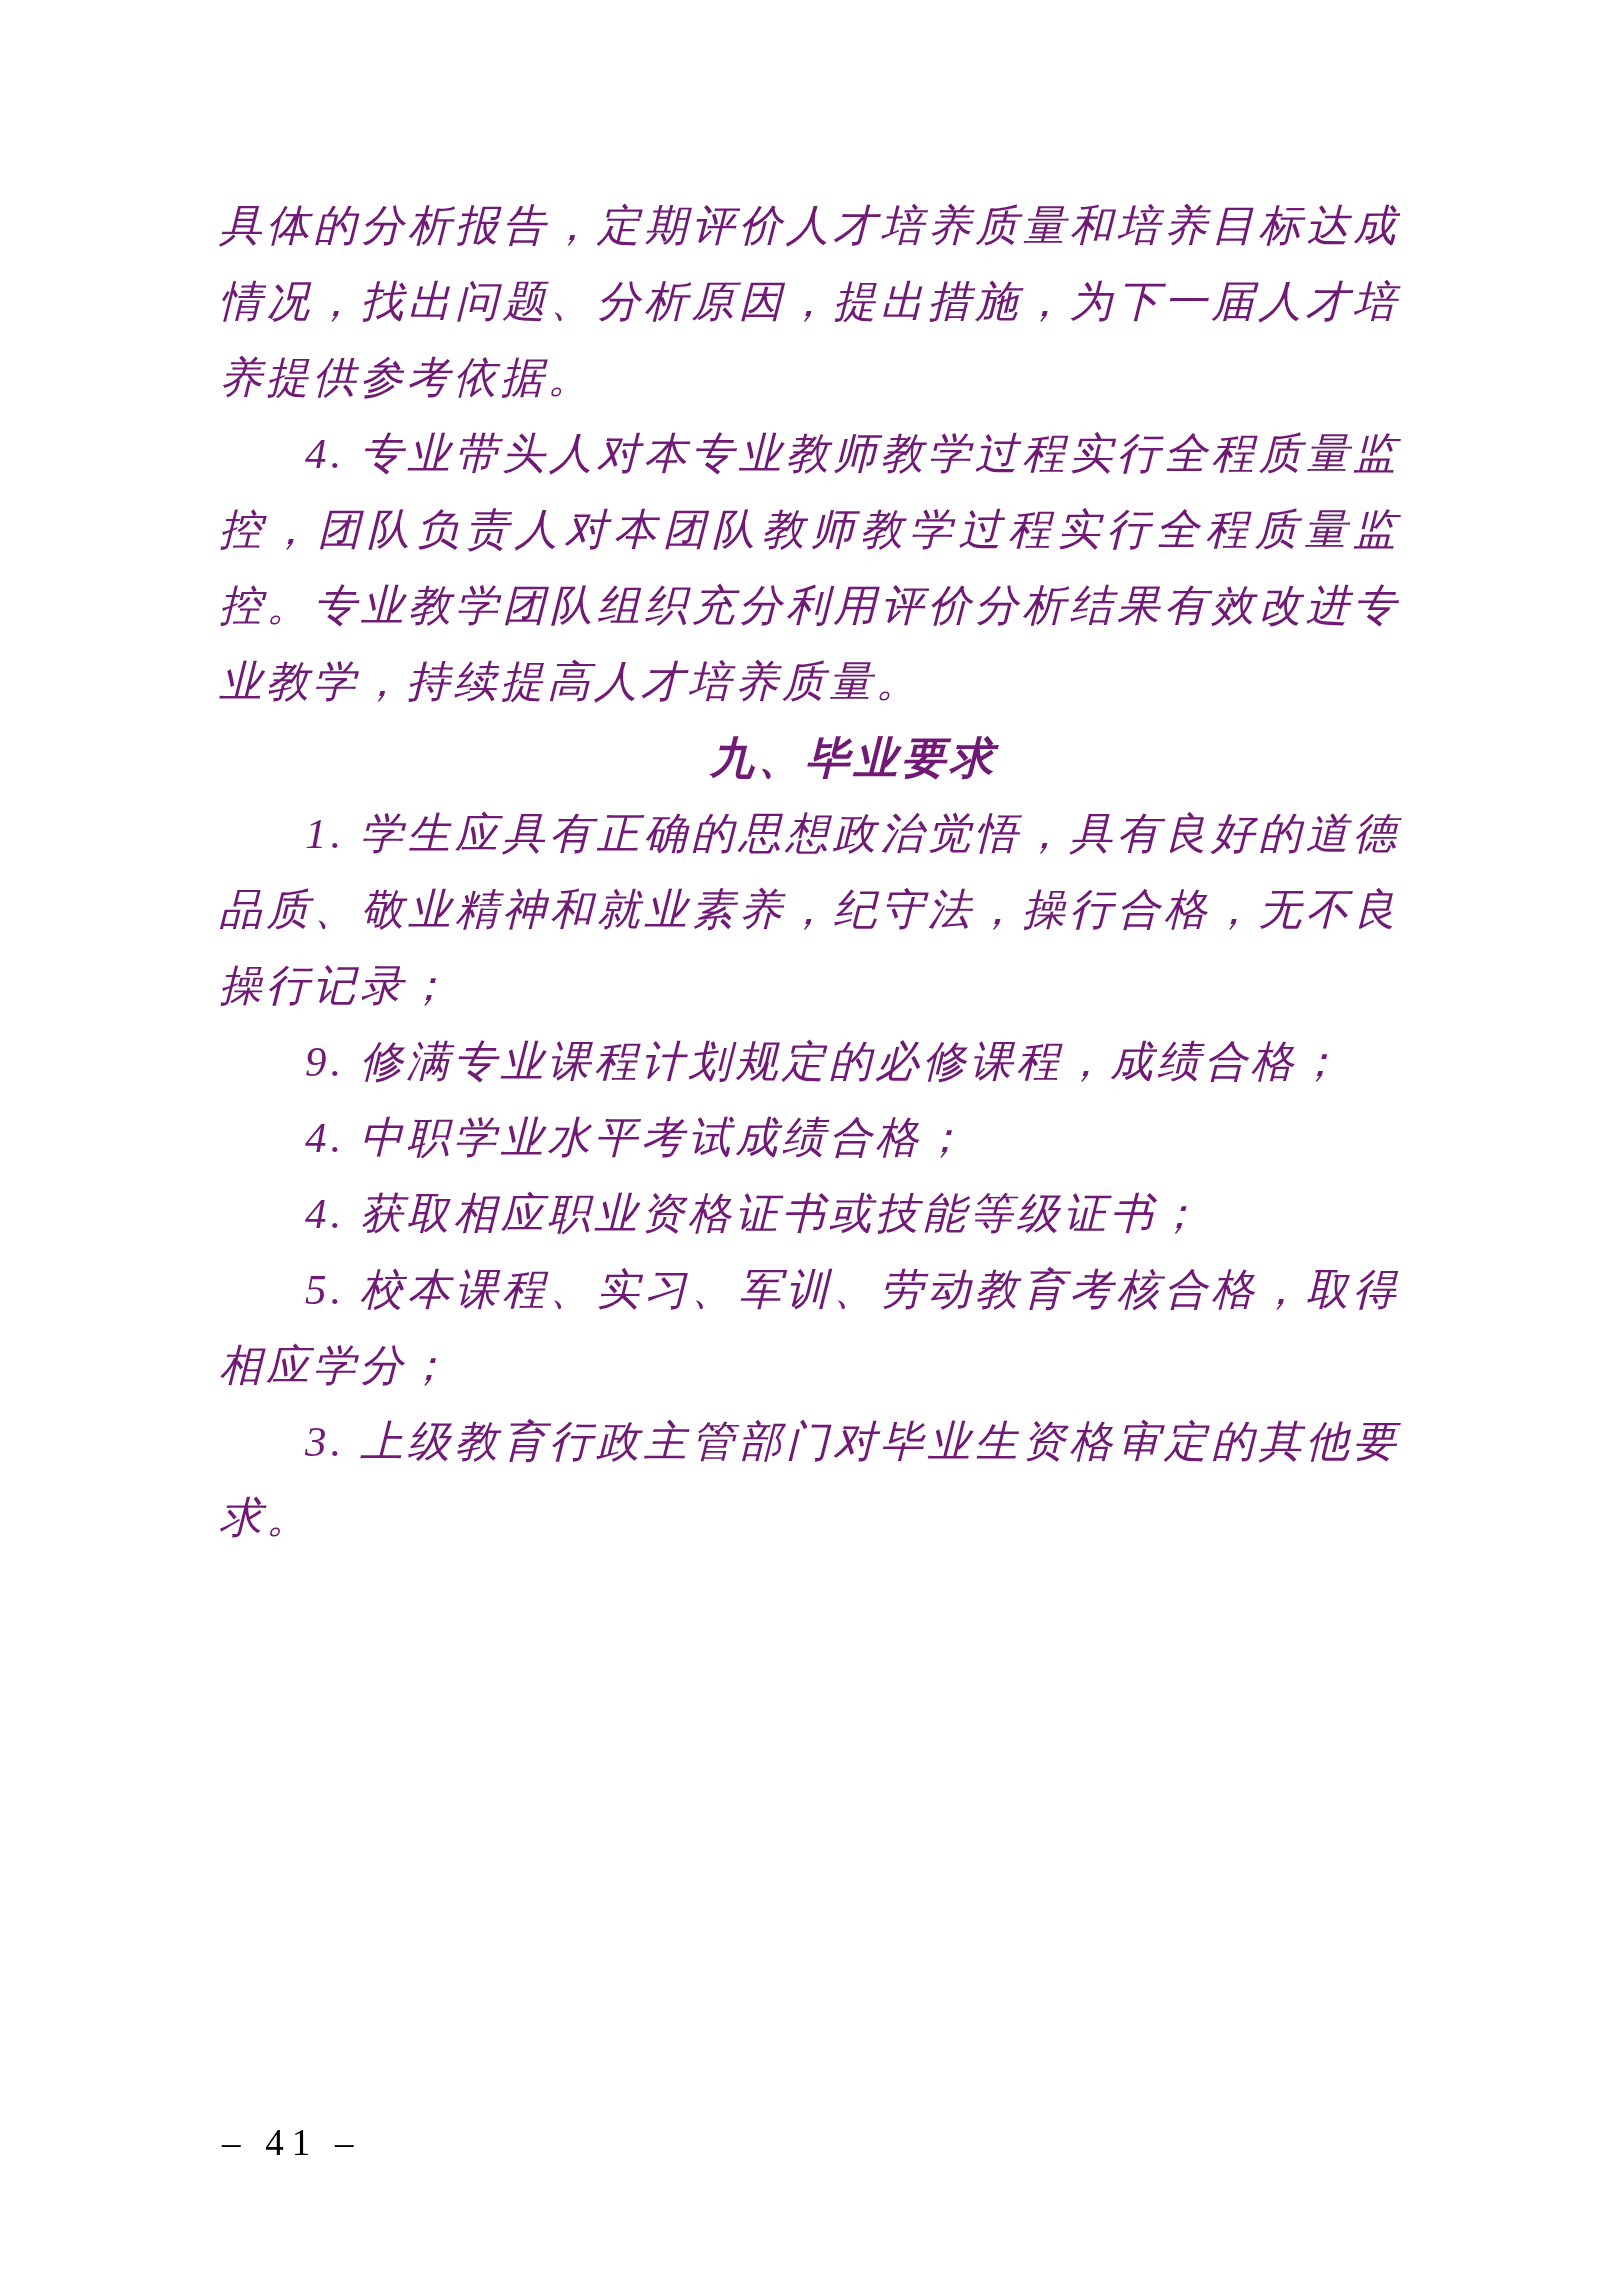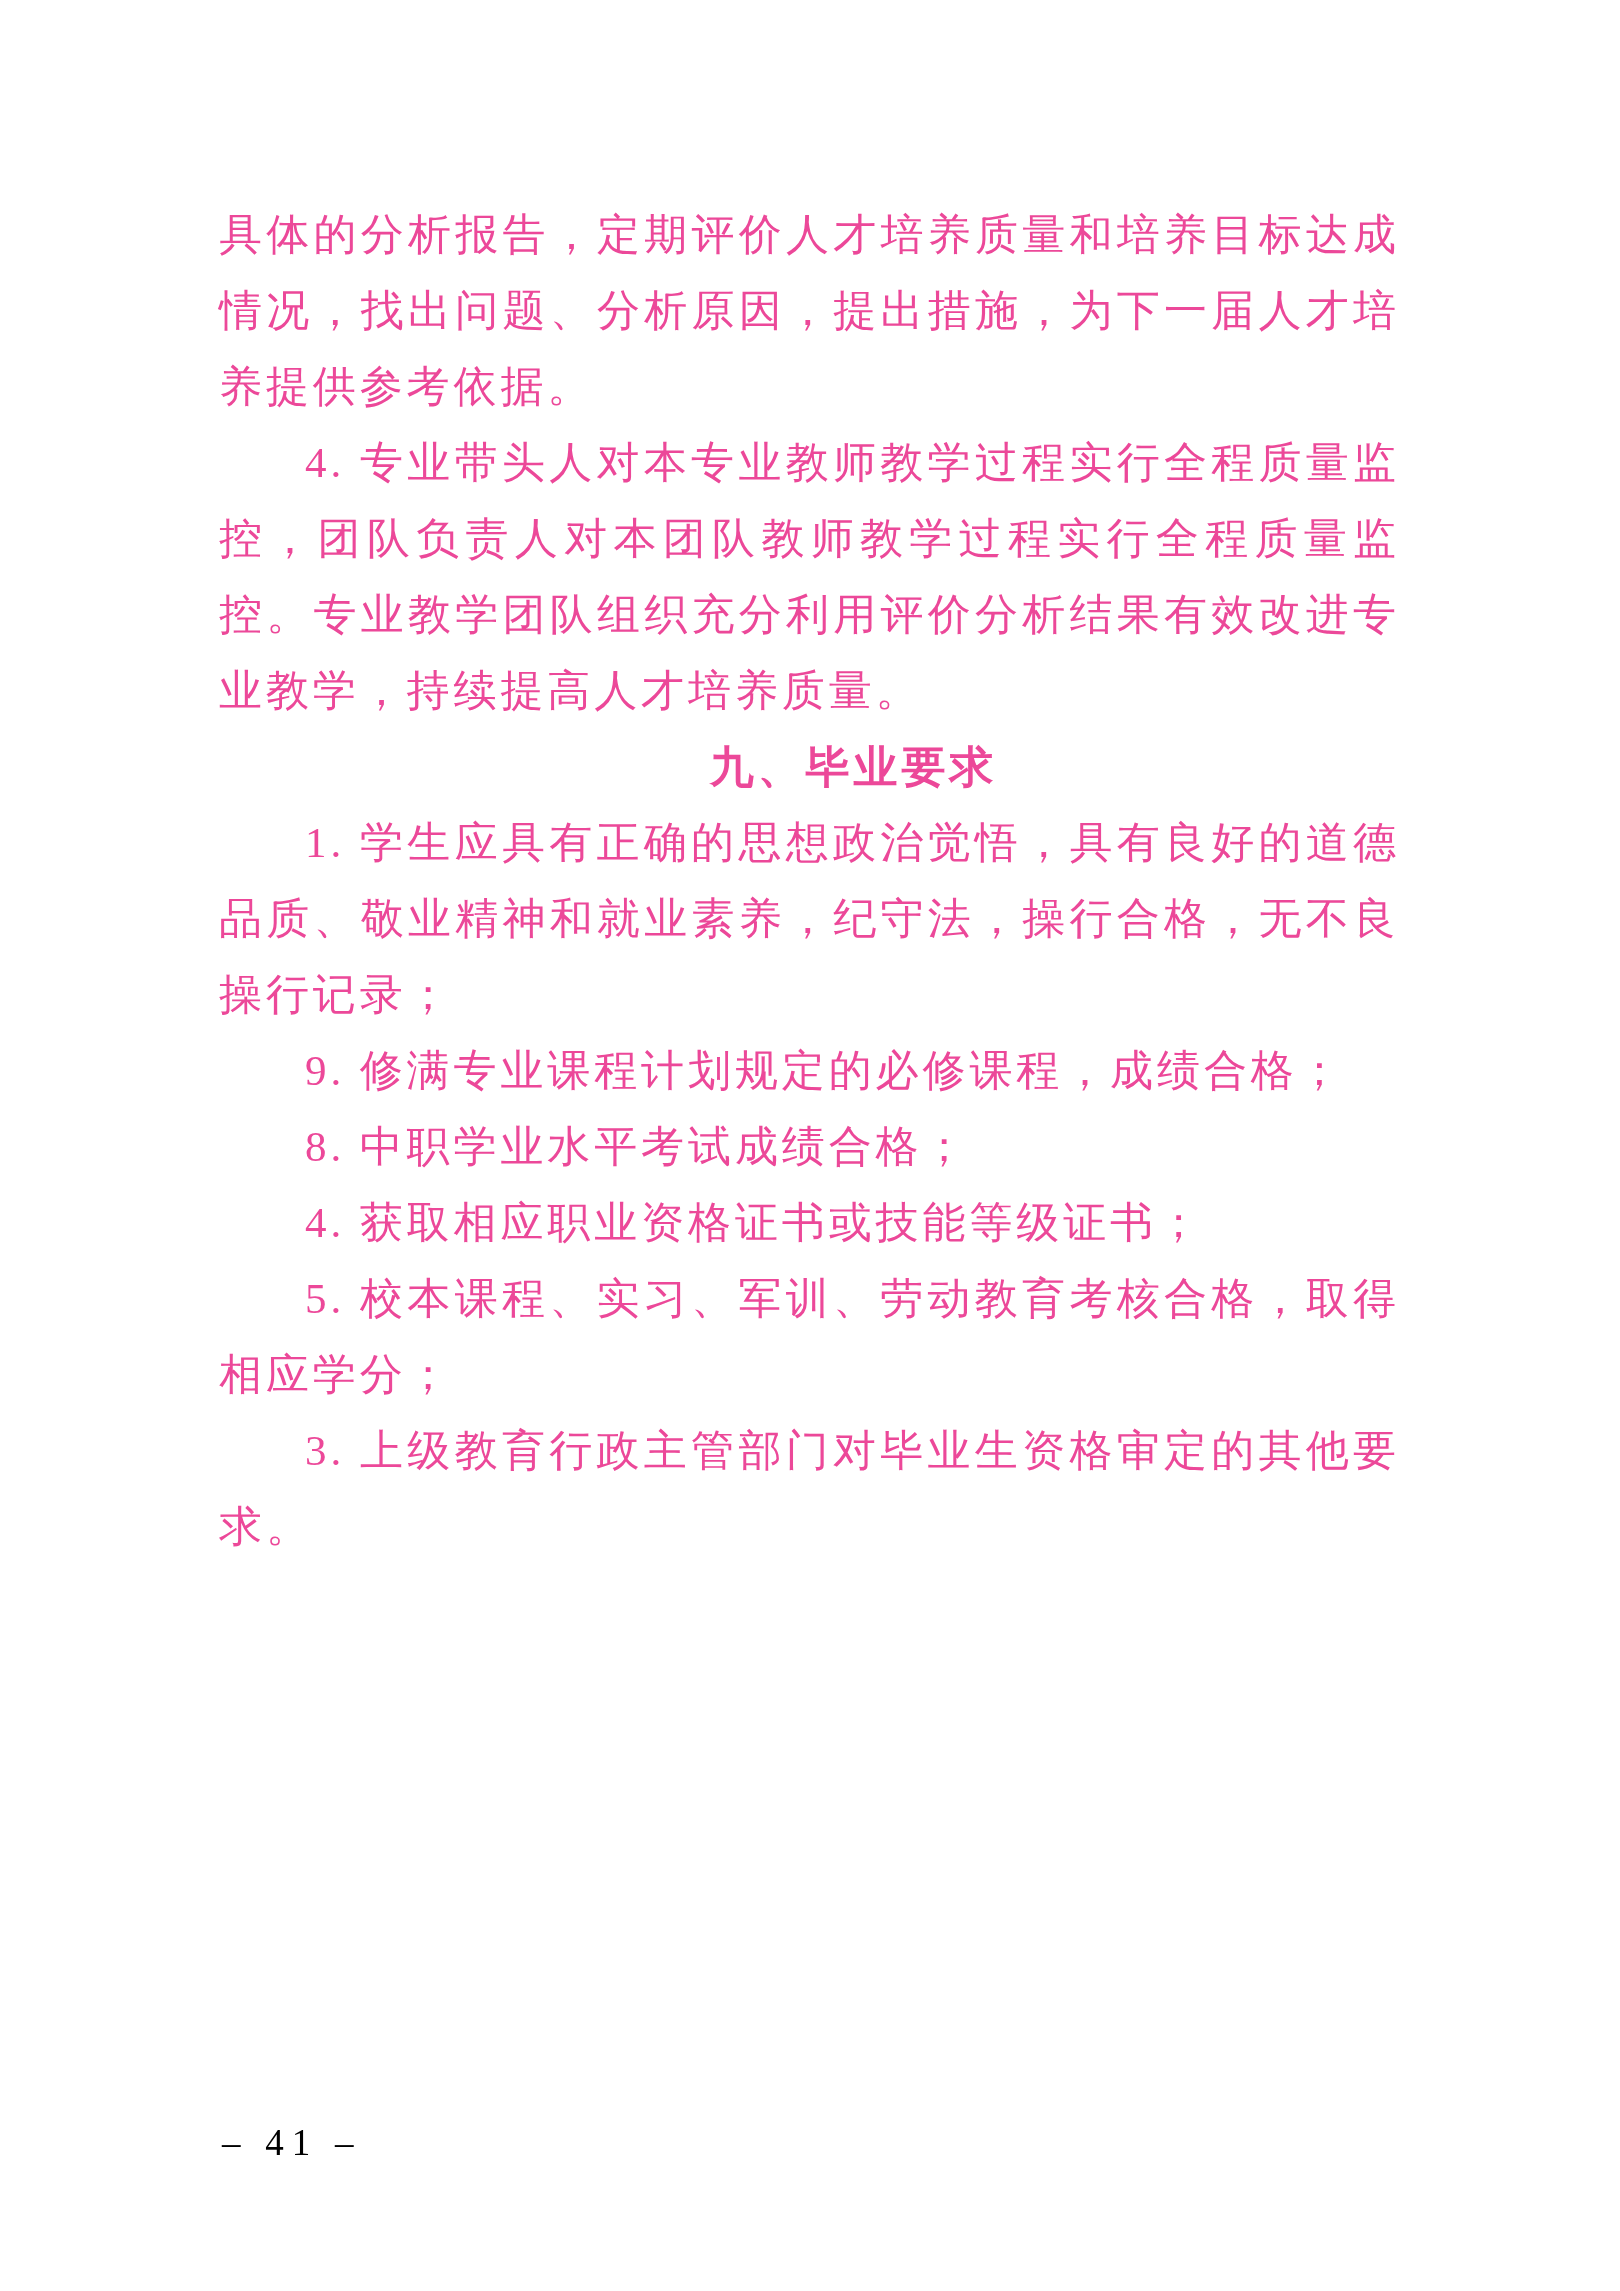--- a/index.html
+++ b/index.html
@@ -10,29 +10,30 @@
   .page {
     position: relative;
     width: 1620px;
     height: 2292px;
     background: #ffffff;
     overflow: hidden;
   }
   .text-block {
     position: absolute;
     left: 219px;
-    top: 197px;
+    top: 188px;
     width: 1181px;
-    color: #ec4899;
+    color: #701a75;
     font-family: "Liberation Serif", "DejaVu Serif", serif;
     font-size: 43px;
     line-height: 76px;
     text-align: justify;
     text-justify: inter-character;
     letter-spacing: 3.9px;
+    font-style: italic;
   }
   p.para {
     margin: 0;
     padding: 0;
   }
   .indent {
     text-indent: 2em;
   }
   .heading {
     margin: 0;
@@ -66,21 +67,21 @@
     <p class="para">具体的分析报告，定期评价人才培养质量和培养目标达成情况，找出问题、分析原因，提出措施，为下一届人才培养提供参考依据。</p>
 
     <p class="para indent">4. 专业带头人对本专业教师教学过程实行全程质量监控，团队负责人对本团队教师教学过程实行全程质量监控。专业教学团队组织充分利用评价分析结果有效改进专业教学，持续提高人才培养质量。</p>
 
     <h2 class="heading">九、毕业要求</h2>
 
     <p class="para indent">1. 学生应具有正确的思想政治觉悟，具有良好的道德品质、敬业精神和就业素养，纪守法，操行合格，无不良操行记录；</p>
 
     <p class="para indent">9. 修满专业课程计划规定的必修课程，成绩合格；</p>
 
-    <p class="para indent">8. 中职学业水平考试成绩合格；</p>
+    <p class="para indent">4. 中职学业水平考试成绩合格；</p>
 
     <p class="para indent">4. 获取相应职业资格证书或技能等级证书；</p>
 
     <p class="para indent">5. 校本课程、实习、军训、劳动教育考核合格，取得相应学分；</p>
 
     <p class="para indent">3. 上级教育行政主管部门对毕业生资格审定的其他要求。</p>
 
   </div>
 
   <div class="page-number">– 41 –</div>

